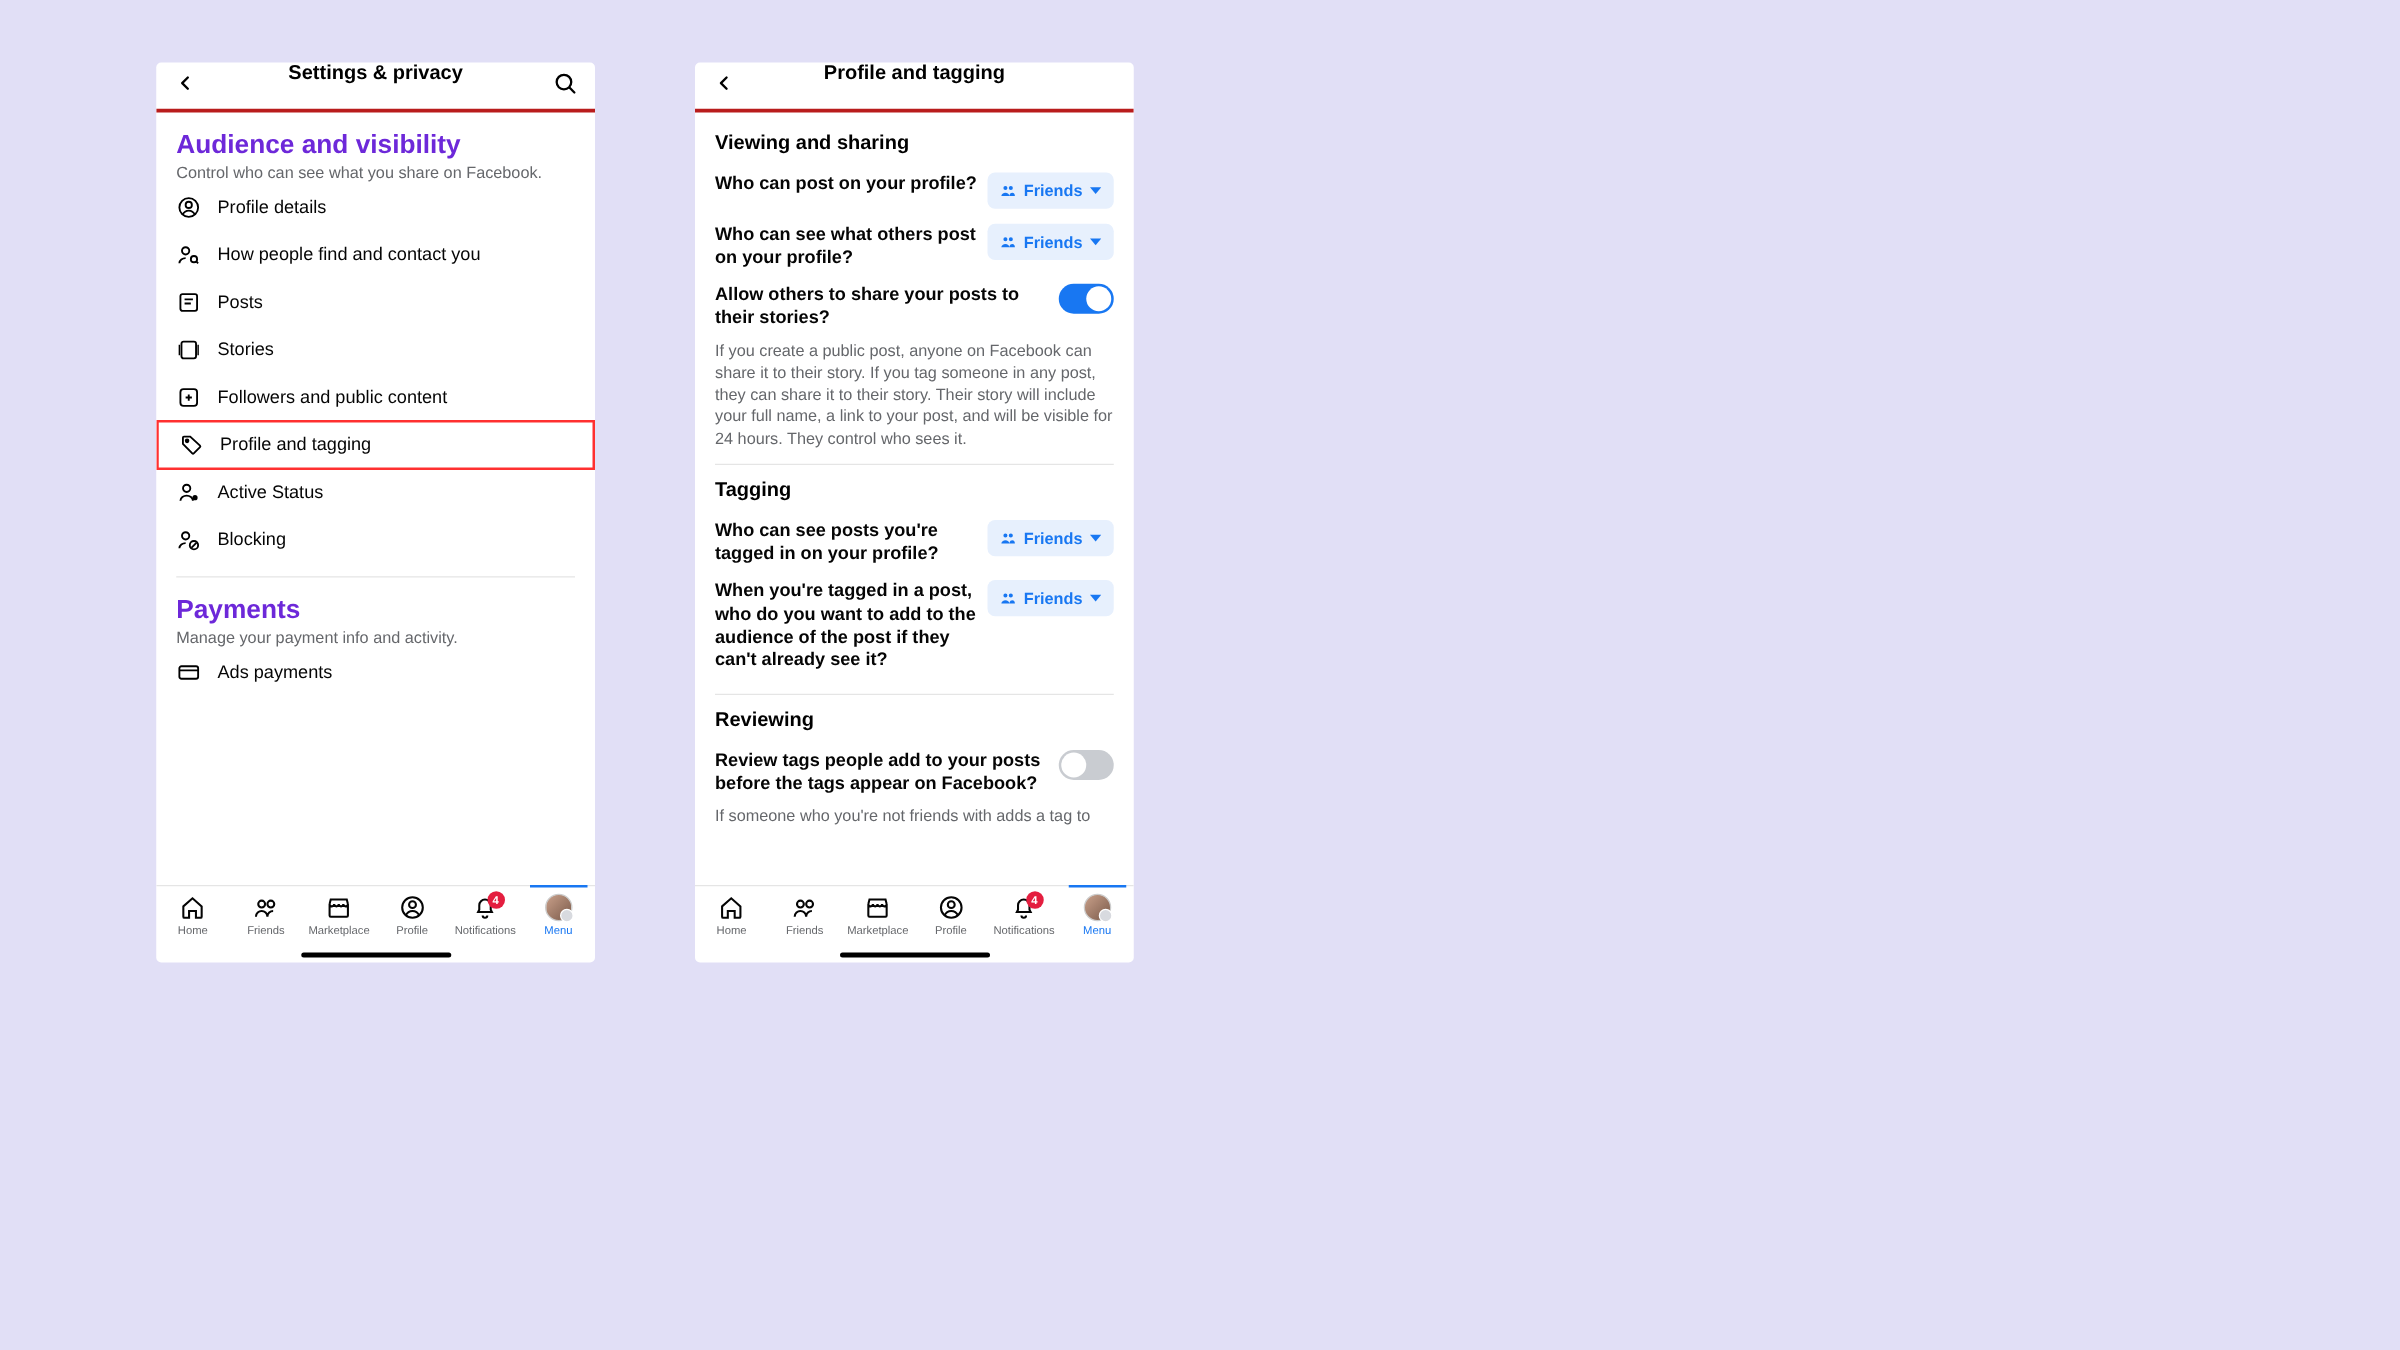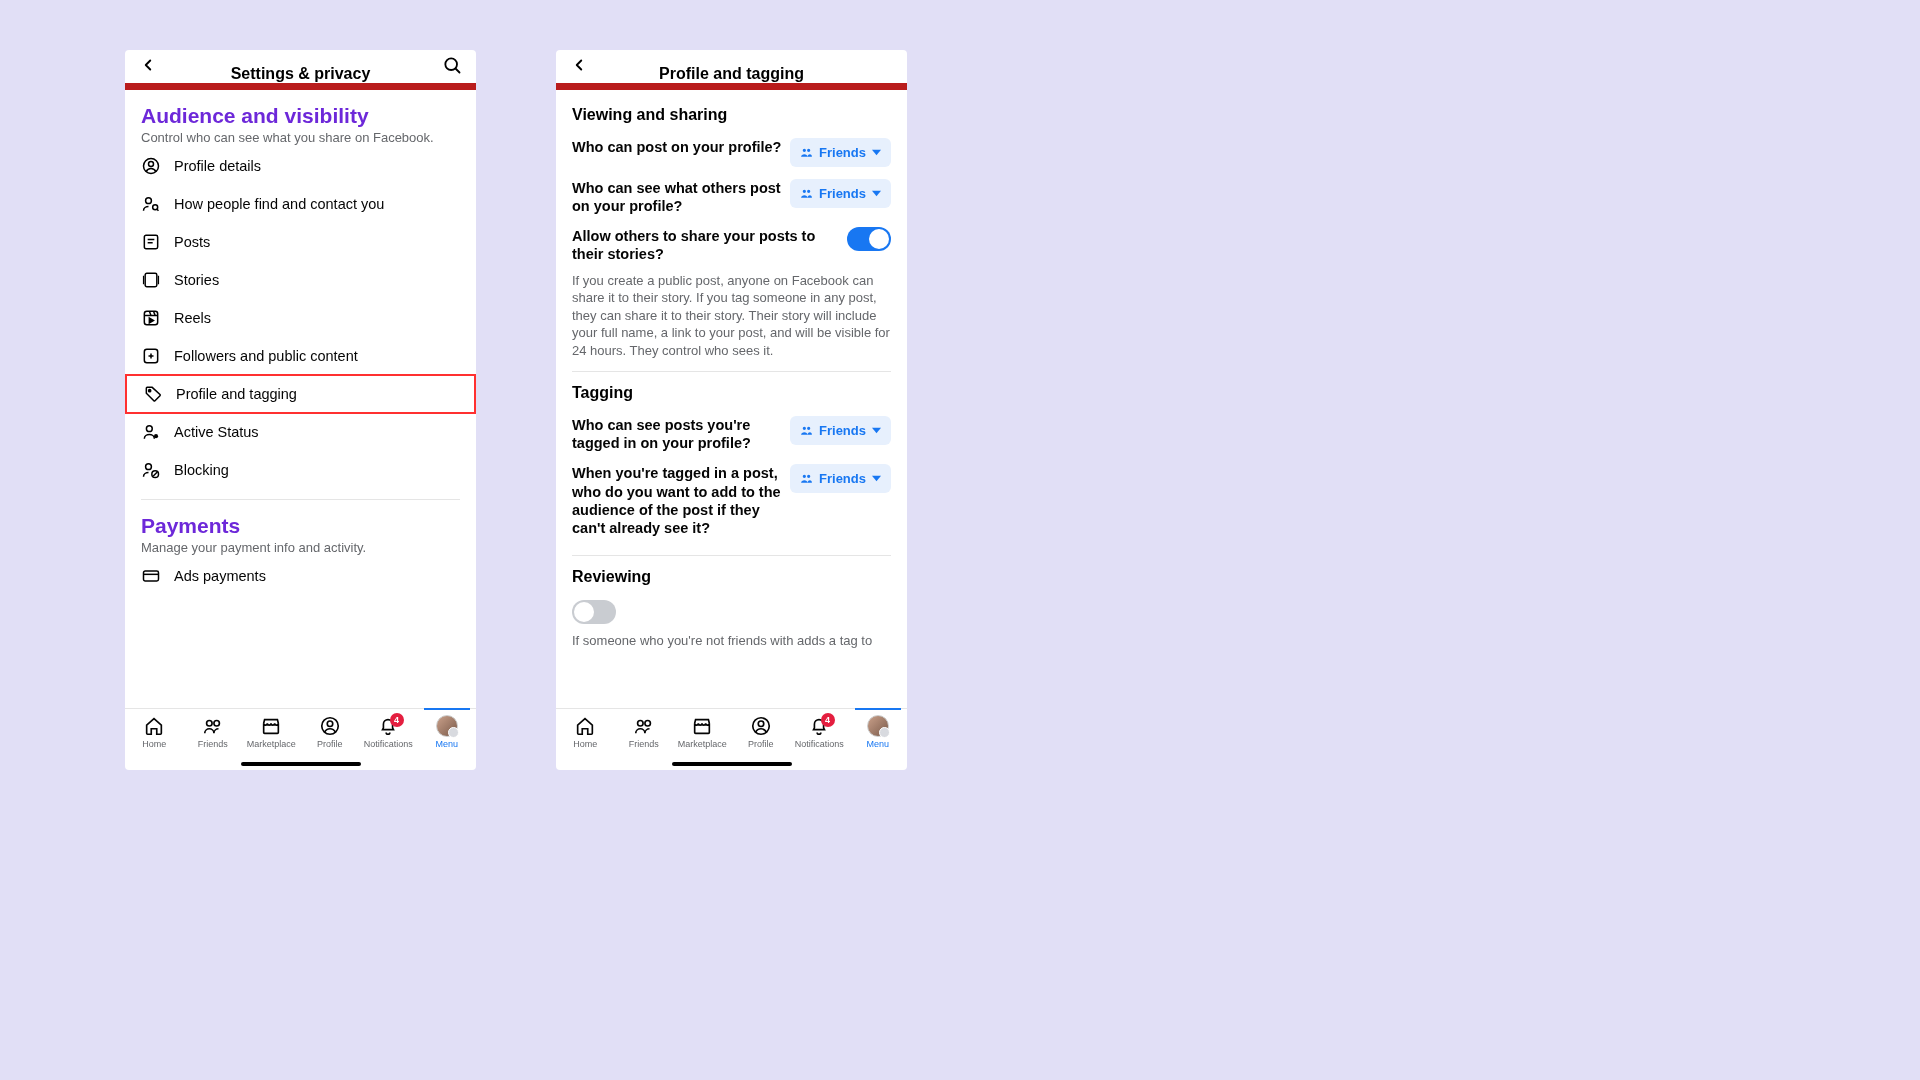--- a/index.html
+++ b/index.html
@@ -21,23 +21,23 @@
     background: #fff;
     border-radius: 4px;
     overflow: hidden;
     display: flex;
     flex-direction: column;
     position: relative;
   }
   .topbar {
     height: 40px;
     display: flex;
-    align-items: flex-end;
+    align-items: flex-start;
     justify-content: center;
-    border-bottom: 7px solid #b91c1c;
+    border-bottom: 3px solid #b91c1c;
     position: relative;
   }
   .topbar .back {
     position: absolute;
     left: 14px;
     top: 50%;
     transform: translateY(-50%);
     cursor: pointer;
   }
   .topbar .search {
@@ -265,30 +265,20 @@
     <div class="menu-item">
       <svg width="20" height="20" viewBox="0 0 24 24" fill="none" stroke="#000" stroke-width="1.8">
           <rect x="5" y="4" width="14" height="16" rx="2"></rect>
           <path d="M3 7v10M21 7v10" stroke-width="1.4"></path>
         </svg>
       <span class="lbl">Stories</span>
     </div>
     <div class="menu-item">
       <svg width="20" height="20" viewBox="0 0 24 24" fill="none" stroke="#000" stroke-width="1.8">
           <rect x="4" y="4" width="16" height="16" rx="3"></rect>
-          <line x1="4" y1="9" x2="20" y2="9"></line>
-          <line x1="10" y1="4" x2="12" y2="9"></line>
-          <line x1="15" y1="4" x2="17" y2="9"></line>
-          <polygon points="10,12 10,18 15,15" fill="#000"></polygon>
-        </svg>
-      <span class="lbl">Reels</span>
-    </div>
-    <div class="menu-item">
-      <svg width="20" height="20" viewBox="0 0 24 24" fill="none" stroke="#000" stroke-width="1.8">
-          <rect x="4" y="4" width="16" height="16" rx="3"></rect>
           <line x1="12" y1="9" x2="12" y2="15"></line>
           <line x1="9" y1="12" x2="15" y2="12"></line>
         </svg>
       <span class="lbl">Followers and public content</span>
     </div>
     <div class="menu-item highlight">
       <svg width="20" height="20" viewBox="0 0 24 24" fill="none" stroke="#000" stroke-width="1.8">
           <path d="M11 4H5a1 1 0 00-1 1v6l9 9a1 1 0 001.4 0l6-6a1 1 0 000-1.4L11 4z"></path>
           <circle cx="8" cy="8" r="1.3" fill="#000"></circle>
         </svg>
@@ -446,20 +436,21 @@
             <path d="M0 0l5 6 5-6z"></path>
           </svg>
       </div>
     </div>
 
     <div class="hr2"></div>
 
     <div class="subhead" style="margin-top:4px">Reviewing</div>
 
     <div class="row">
+      <div class="q">Review tags people add to your posts before the tags appear on Facebook?</div>
       <div class="toggle off">
           <div class="knob"></div>
         </div>
     </div>
     <div class="desc">If someone who you're not friends with adds a tag to</div>
   </div>
 
   <div class="tabbar">
     <div class="tab">
       <svg width="22" height="22" viewBox="0 0 24 24" fill="none" stroke="#050505" stroke-width="1.8">

